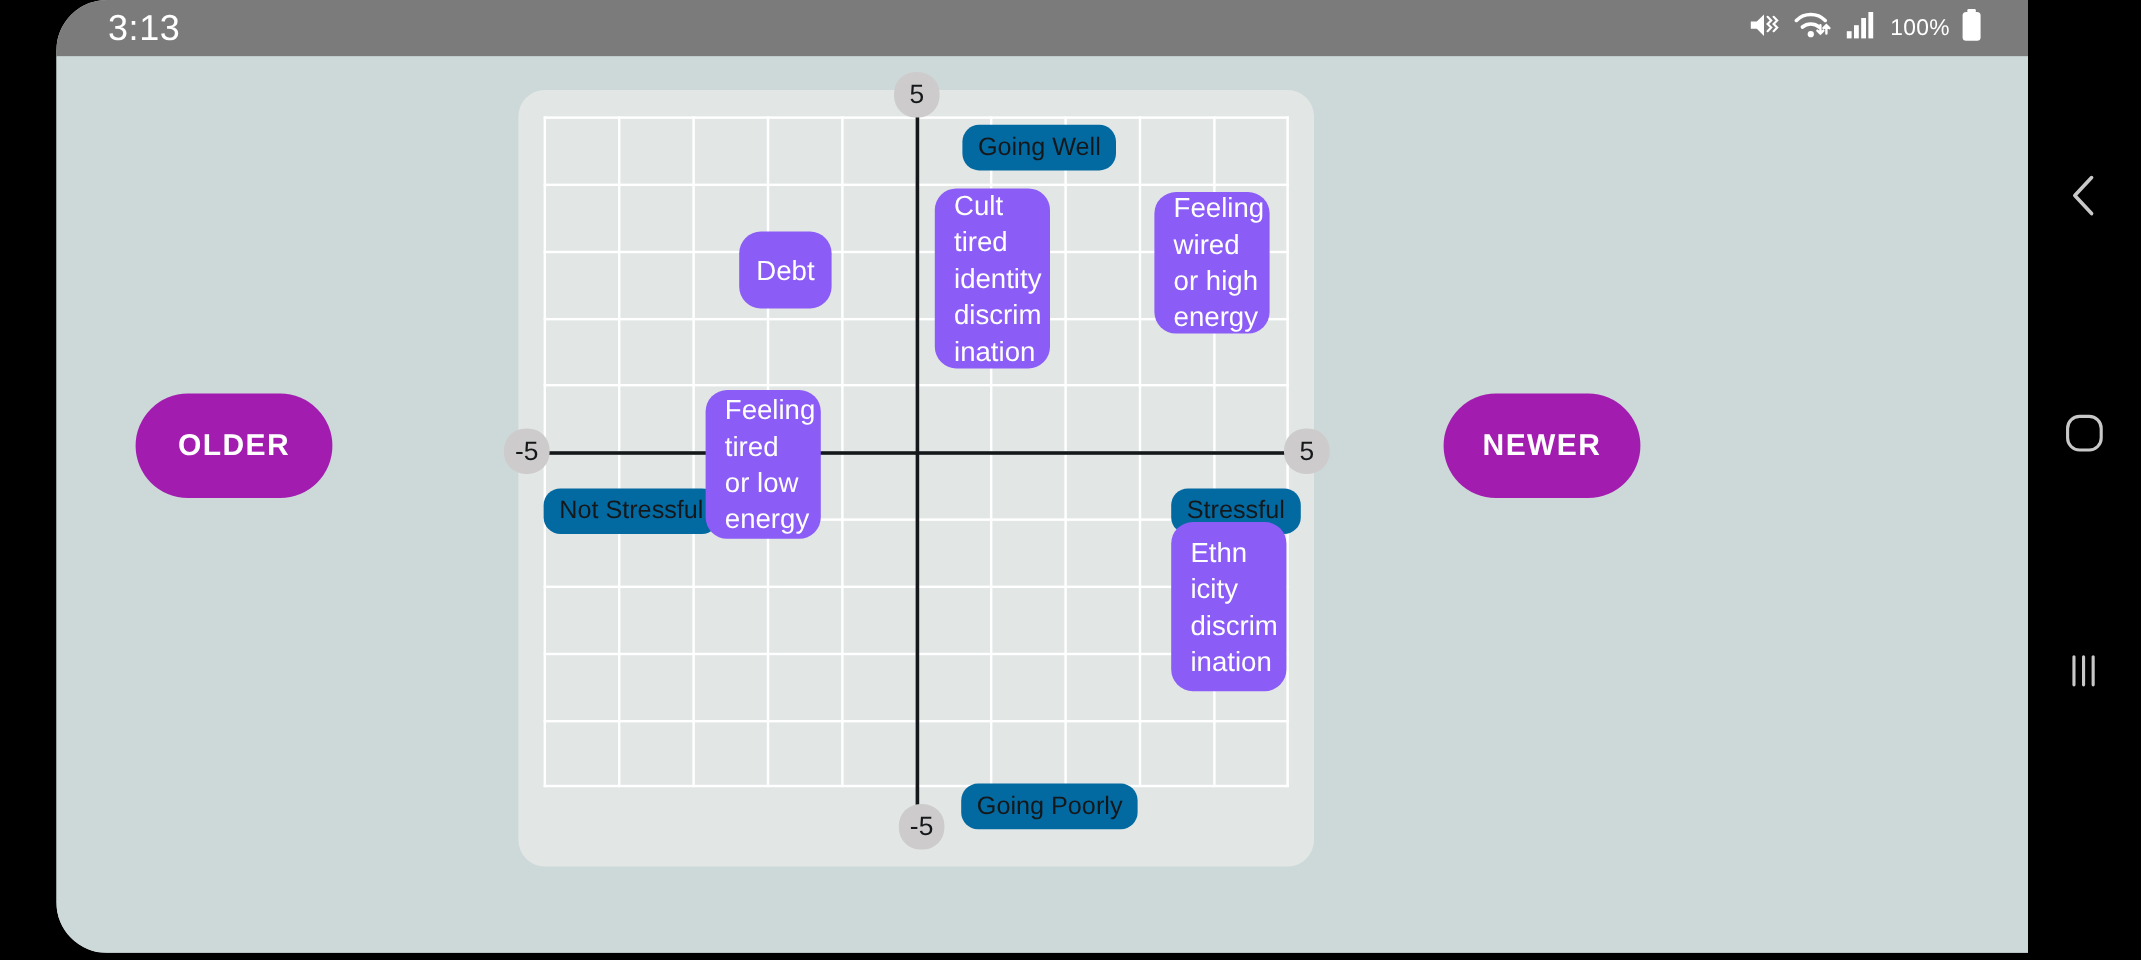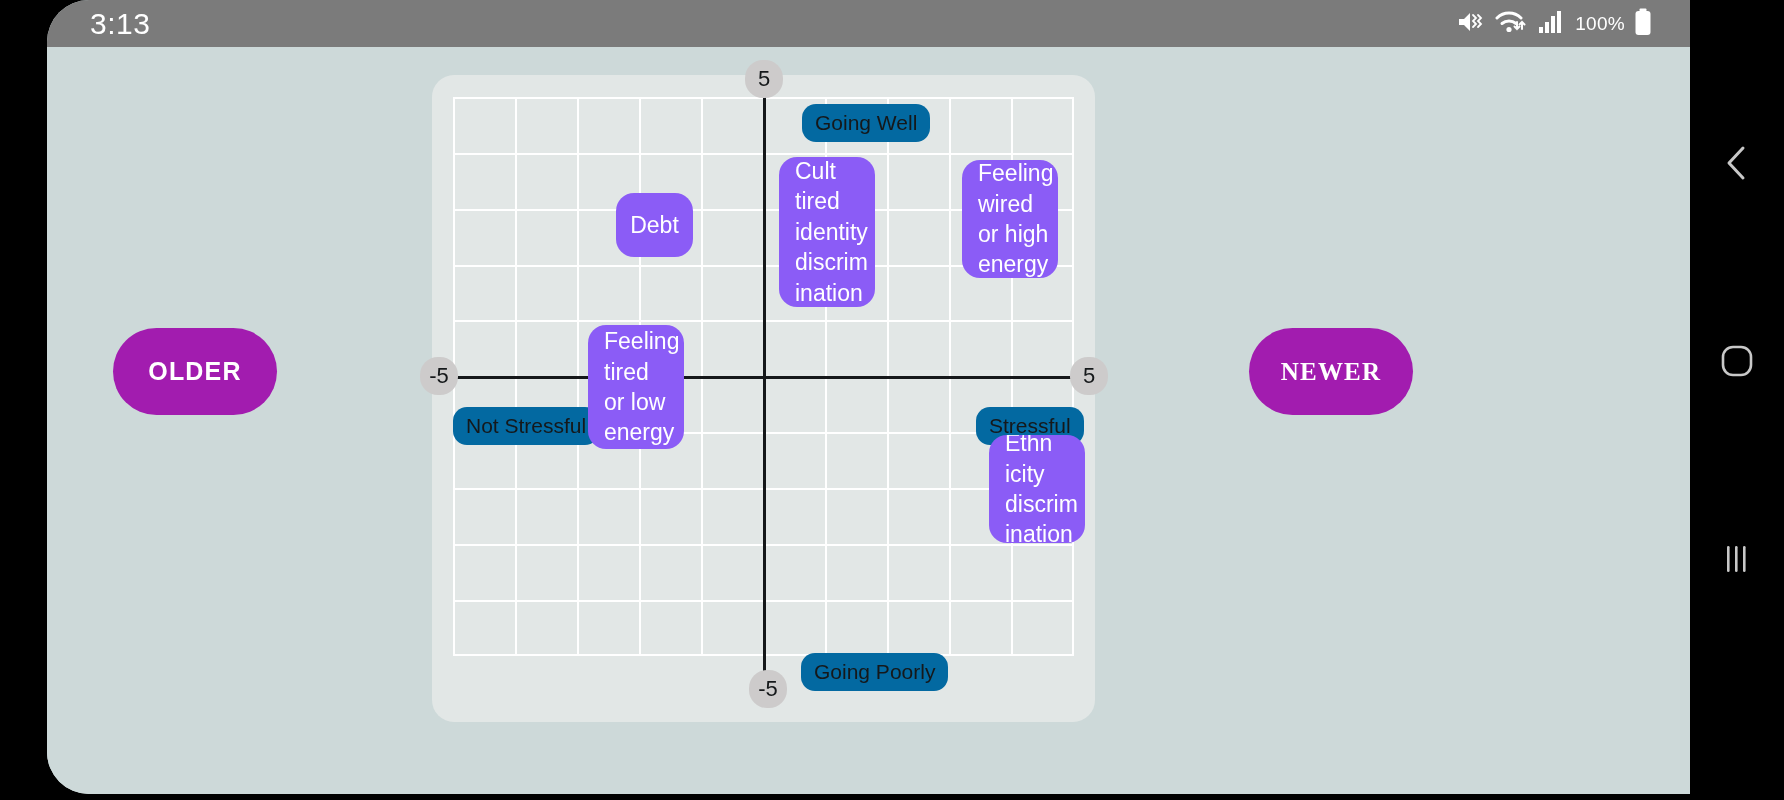--- a/index.html
+++ b/index.html
@@ -82,21 +82,21 @@
     display: flex;
     align-items: center;
     justify-content: center;
     color: #ffffff;
     font-size: 25px;
     font-weight: bold;
     letter-spacing: 1.2px;
     cursor: pointer;
   }
   #pill-older { left: 66px; }
-  #pill-newer { left: 1202px; font-family: Liberation Serif, serif; }
+  #pill-newer { left: 1156px; }
 
   
   #plot-card {
     position: absolute;
     left: 385px;
     top: 28px;
     width: 663px;
     height: 647px;
     background: #e2e7e6;
     border-radius: 22px;
@@ -185,21 +185,21 @@
     cursor: pointer;
     overflow: hidden;
   }
   .chip span { display: block; }
 
   #chip-debt      { left: 135px; top: 96px;  width: 77px;  height: 64px;
                     justify-content: center; text-align: center; margin-left: 28px; }
   #chip-cultural  { left: 326px; top: 60px;  width: 96px;  height: 150px; }
   #chip-wired     { left: 509px; top: 63px;  width: 96px;  height: 118px; }
   #chip-tired     { left: 135px; top: 228px; width: 96px;  height: 124px; }
-  #chip-ethnicity { left: 536px; top: 338px; width: 96px;  height: 108px; }
+  #chip-ethnicity { left: 523px; top: 338px; width: 96px;  height: 141px; }
 
   
   #nav-bar {
     position: absolute;
     right: 0;
     top: 0;
     width: 94px;
     height: 800px;
     background: #000000;
     display: flex;

